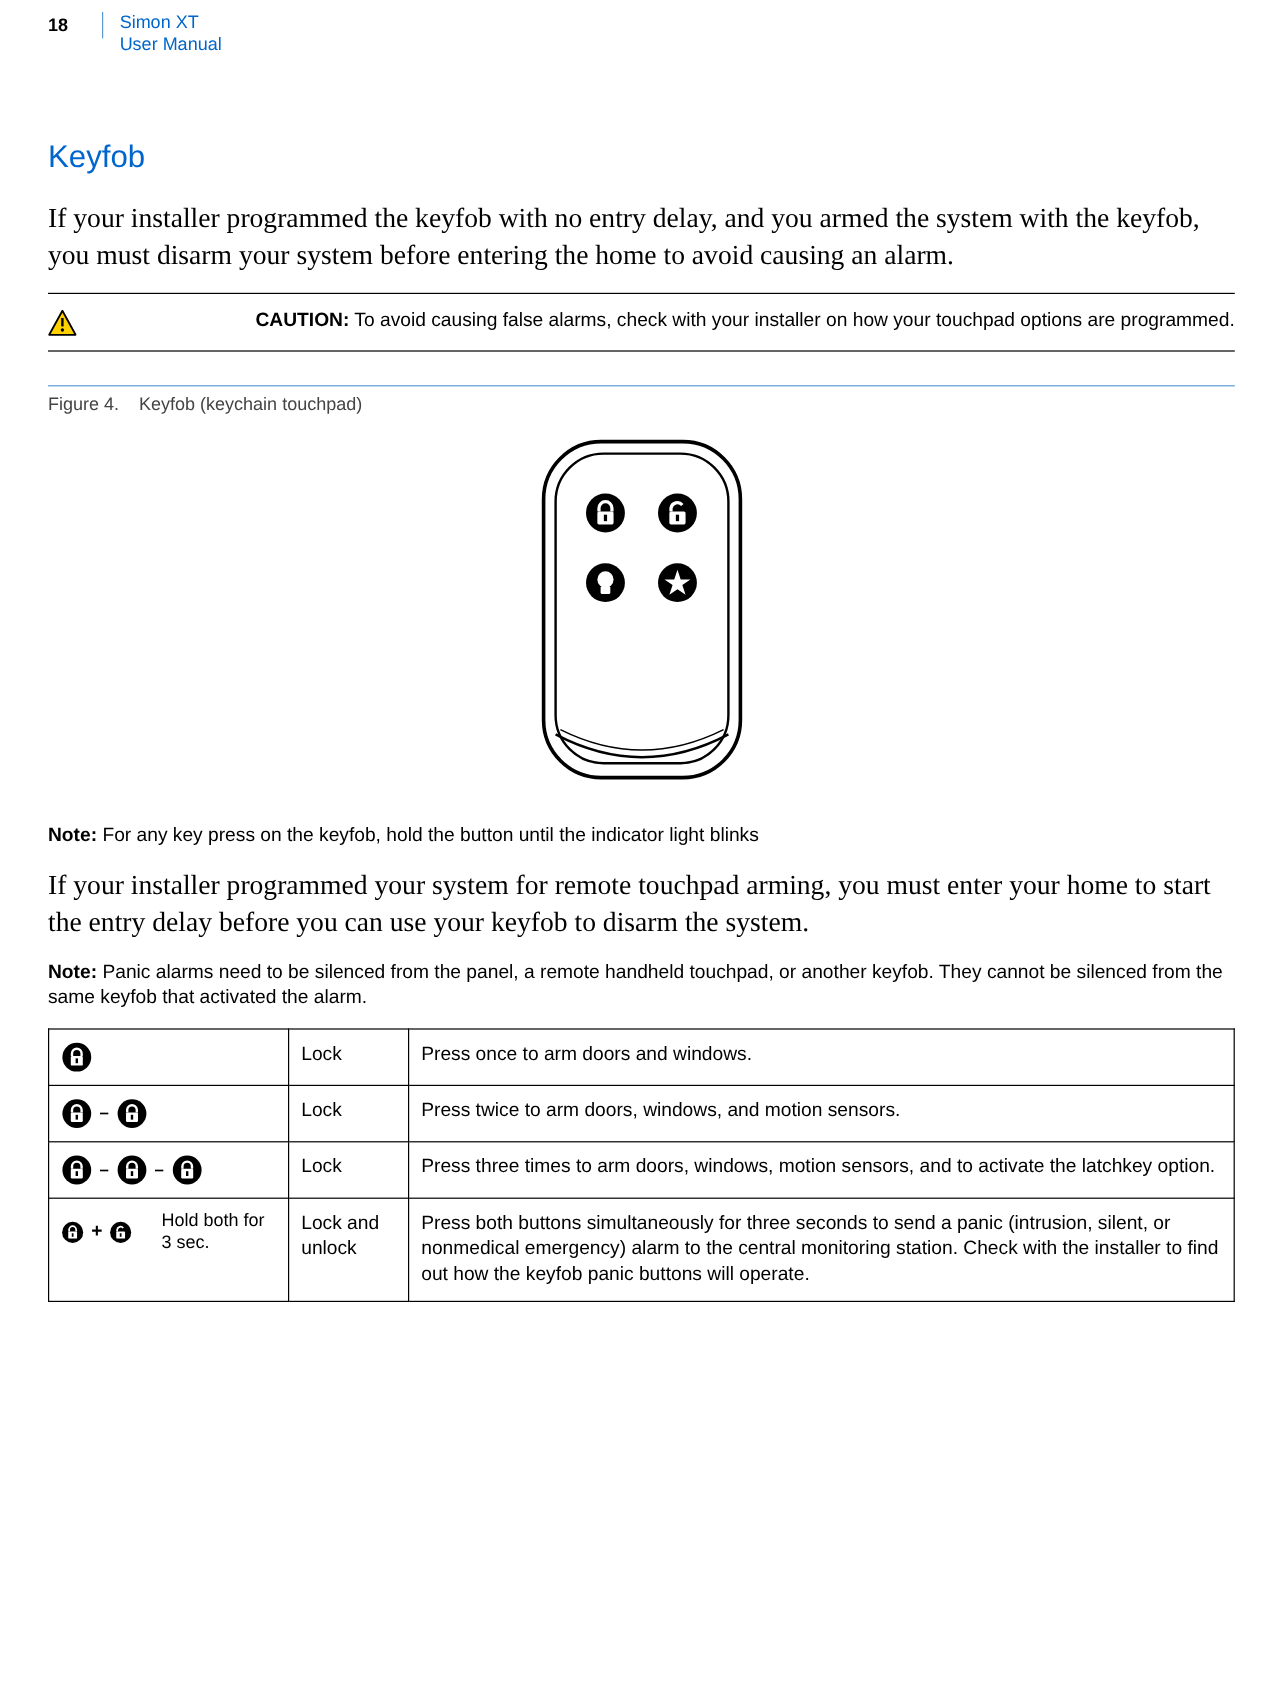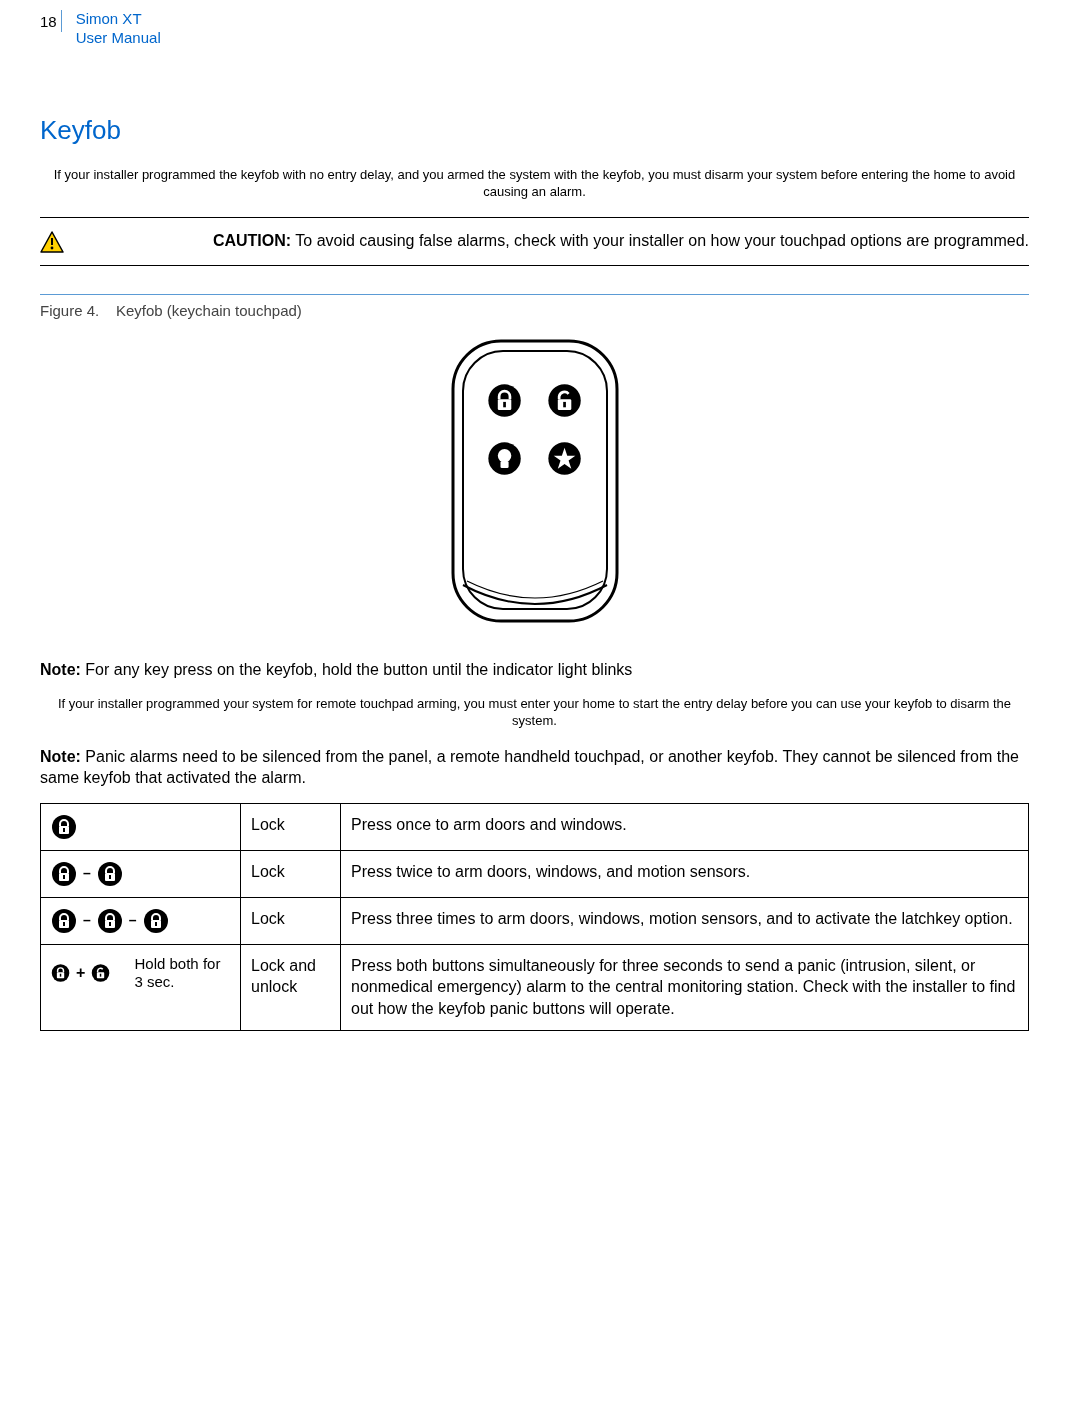--- a/index.html
+++ b/index.html
@@ -12,39 +12,38 @@
     font-size: 16px;
     line-height: 1.35;
   }
   .page-header {
     display: flex;
     align-items: flex-start;
     gap: 14px;
     margin-bottom: 65px;
   }
   .page-number {
-    font-weight: normal;
+    font-weight: bold;
     color: #000;
     font-size: 15px;
     padding-top: 2px;
     border-right: 1px solid #5b9bd5;
-    padding-right: 4px;
+    padding-right: 28px;
   }
   .doc-title { color: #0066cc; font-size: 15px; line-height: 1.25; }
   h1.section-title {
     color: #0066cc;
     font-size: 26px;
     font-weight: normal;
     margin-bottom: 18px;
   }
   .body-text {
-    font-family: Liberation Sans, sans-serif;
-    font-size: 13px;
+    font-family: Liberation Serif, serif;
+    font-size: 23px;
     margin-bottom: 16px;
-    text-align: center;
   }
   .caution-box {
     border-top: 1px solid #000;
     border-bottom: 1px solid #000;
     padding: 12px 0;
     margin: 10px 0 28px 0;
     display: flex;
     align-items: flex-start;
     gap: 28px;
     justify-content: space-between;

